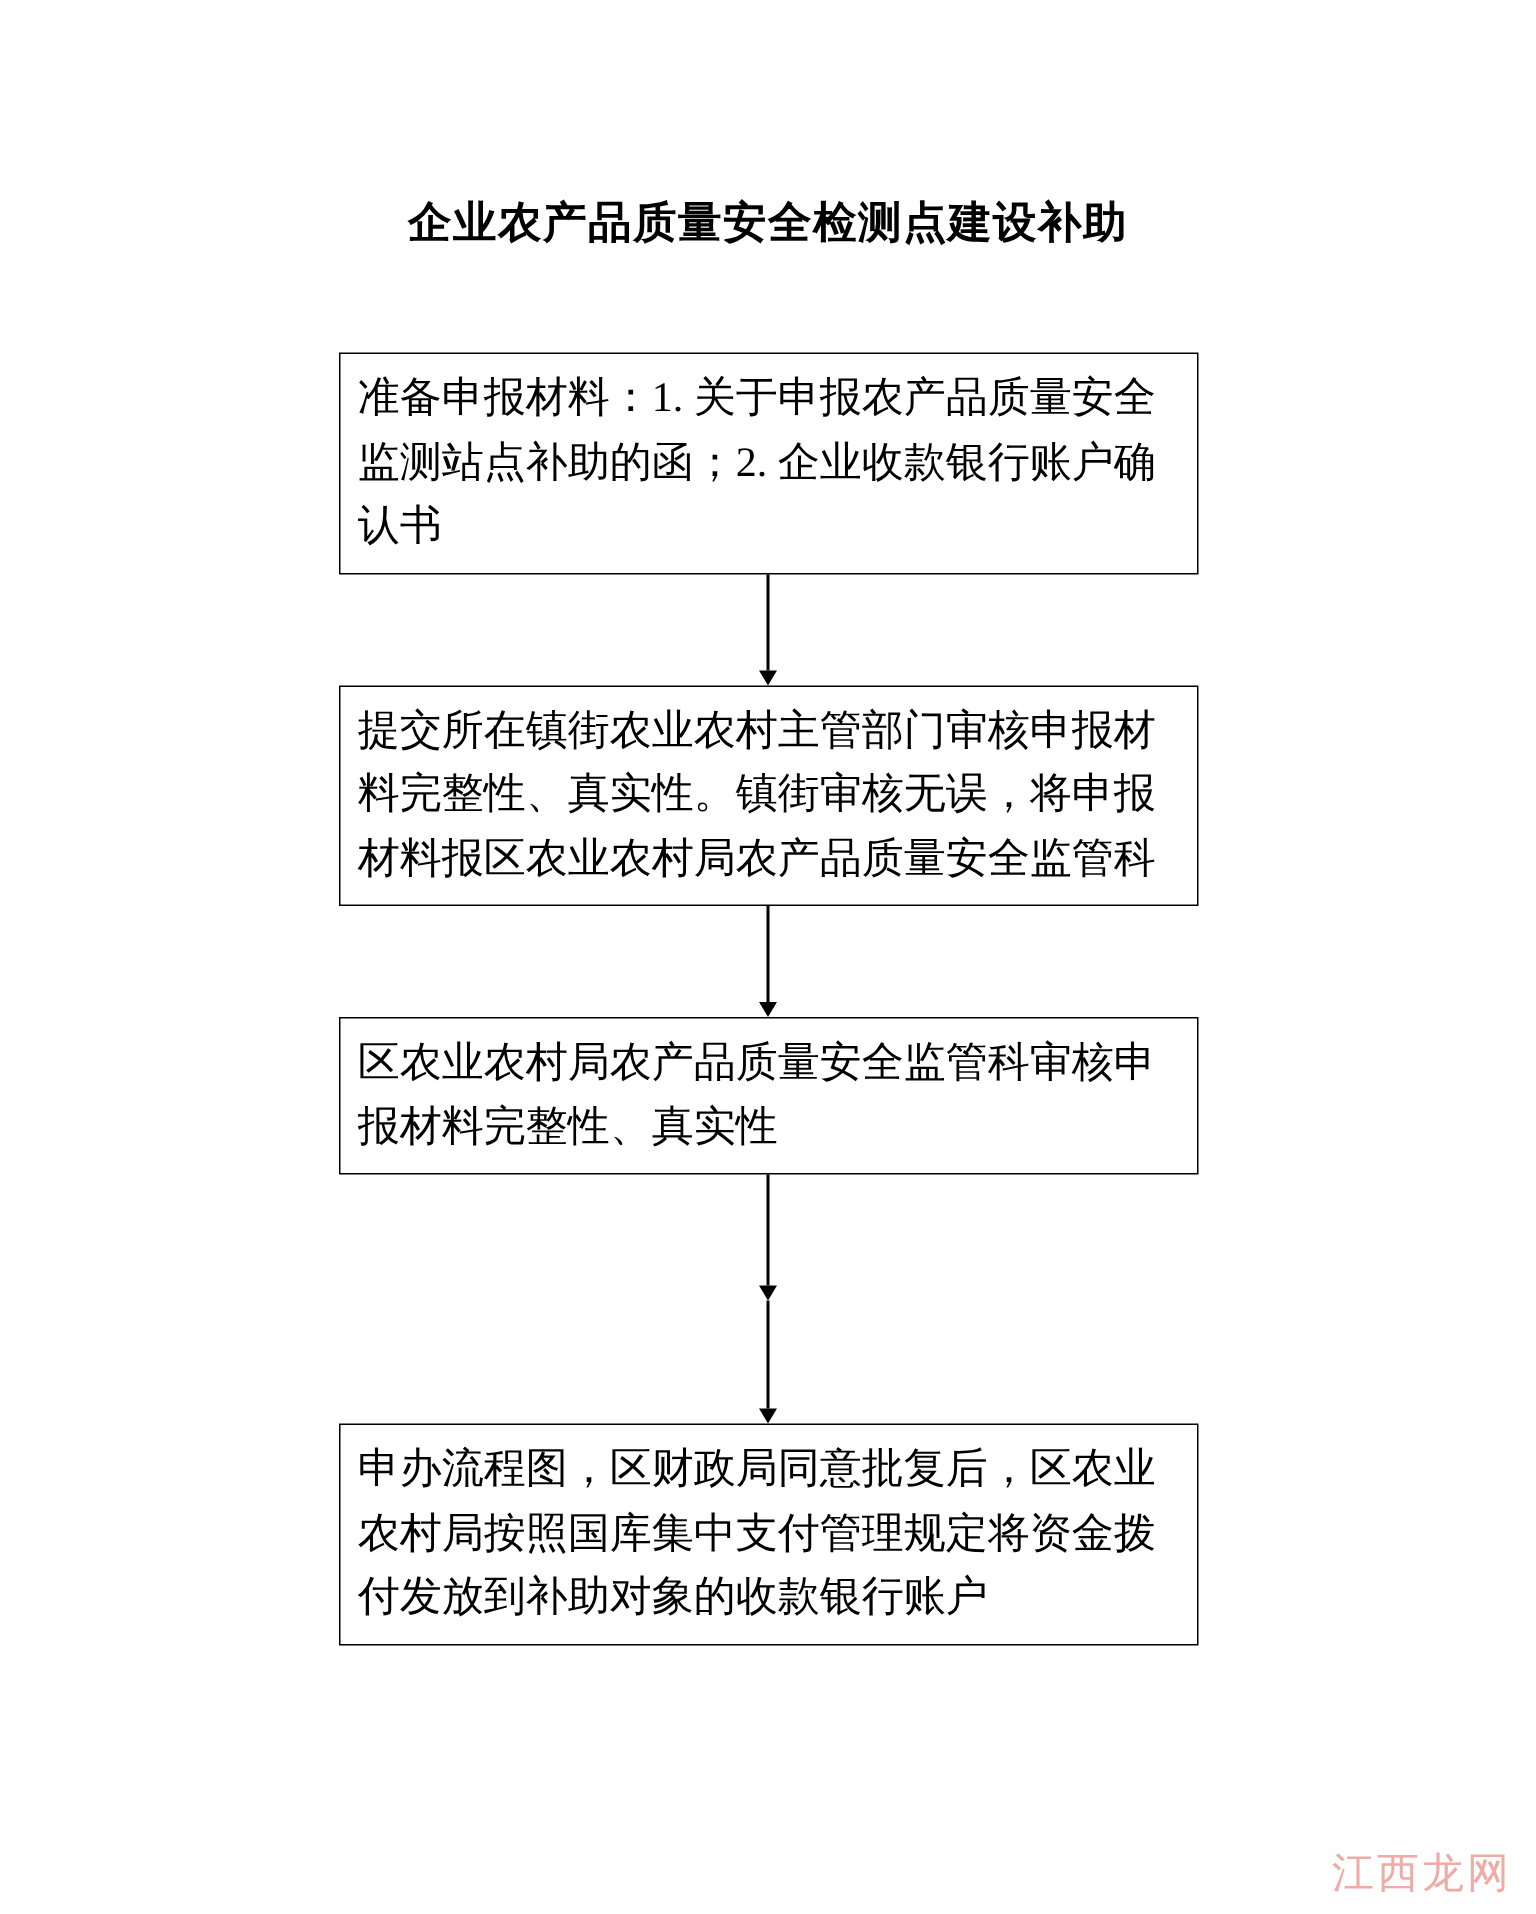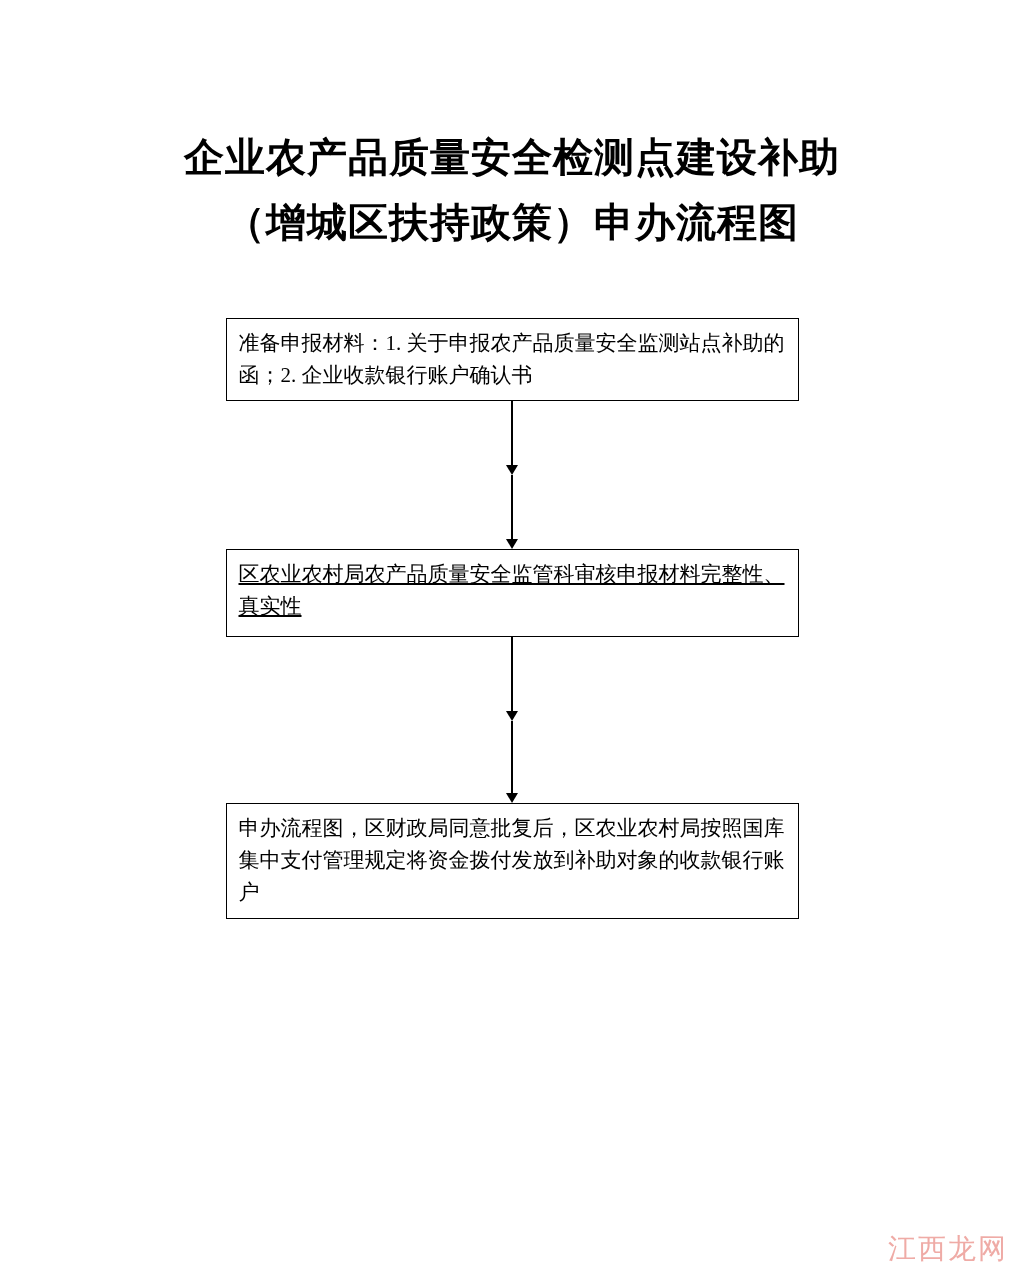--- a/index.html
+++ b/index.html
@@ -14,38 +14,38 @@
     position: relative;
     width: 1024px;
     height: 1276px;
     background: #ffffff;
     overflow: hidden;
   }
   .title {
     margin-top: 126px;
     text-align: center;
     font-weight: bold;
-    font-size: 40px;
+    font-size: 29px;
     line-height: 1.62;
     letter-spacing: 1px;
   }
   .flow {
     width: 573px;
     margin: 62px auto 0 auto;
   }
   .flow-box {
     box-sizing: border-box;
     width: 100%;
     border: 1.5px solid #000000;
     padding: 9px 12px;
-    font-size: 21px;
+    font-size: 28px;
     line-height: 1.52;
     text-align: left;
   }
-  .flow-box.tall { min-height: 88px; text-decoration: underline; }
+  .flow-box.tall { min-height: 88px; }
   .arrow {
     display: flex;
     flex-direction: column;
     align-items: center;
   }
   .arrow-line {
     width: 1.5px;
     flex: 1;
     background: #000000;
   }
@@ -71,32 +71,32 @@
     text-align: right;
   }
 </style>
 </head>
 <body>
 
 <div class="page">
 
   <div class="title">
     <div>企业农产品质量安全检测点建设补助</div>
-    <div>（增城区扶持政策）申办流程图</div>
   </div>
 
   <div class="flow">
 
     <div class="flow-box">准备申报材料：1. 关于申报农产品质量安全监测站点补助的函；2. 企业收款银行账户确认书</div>
 
     <div class="arrow a1">
       <div class="arrow-line"></div>
       <div class="arrow-head"></div>
     </div>
 
+    <div class="flow-box">提交所在镇街农业农村主管部门审核申报材料完整性、真实性。镇街审核无误，将申报材料报区农业农村局农产品质量安全监管科</div>
 
     <div class="arrow a2">
       <div class="arrow-line"></div>
       <div class="arrow-head"></div>
     </div>
 
     <div class="flow-box tall">区农业农村局农产品质量安全监管科审核申报材料完整性、真实性</div>
 
     <div class="arrow a3">
       <div class="arrow-line"></div>

